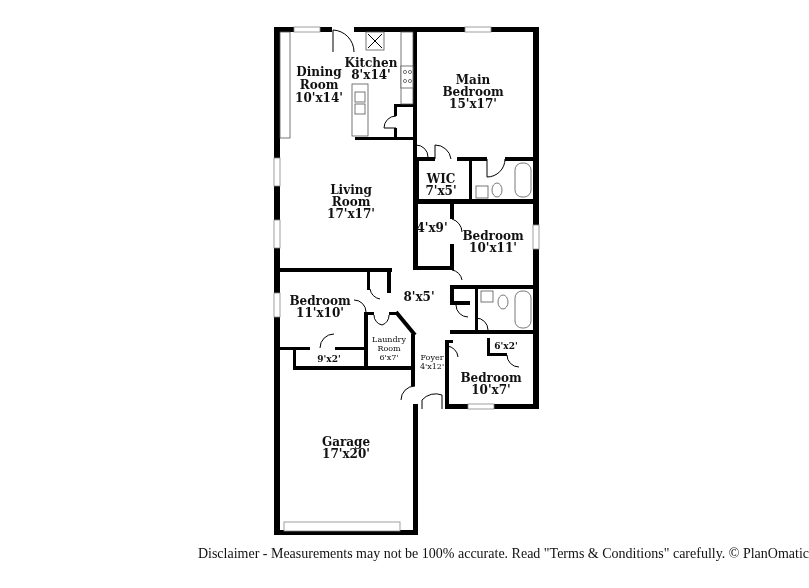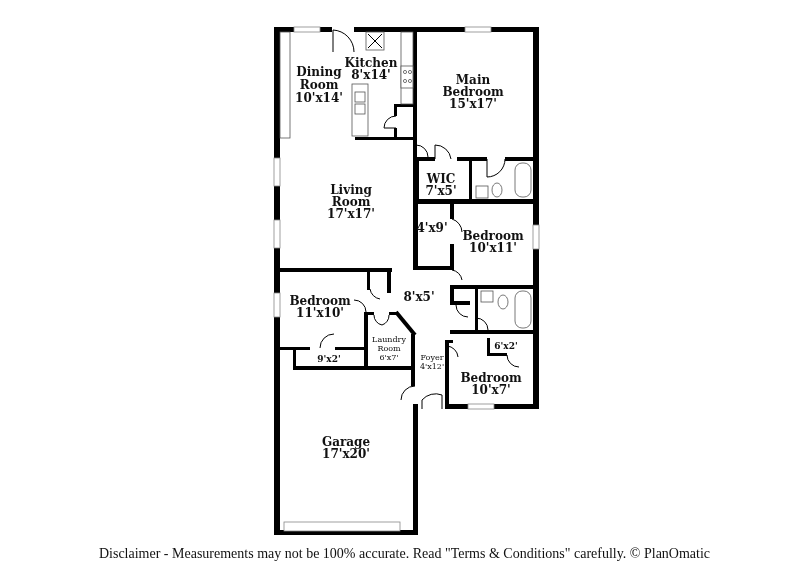--- a/index.html
+++ b/index.html
@@ -4,21 +4,21 @@
 <style>
   html, body { margin: 0; padding: 0; background: #ffffff; }
   body { width: 809px; height: 588px; position: relative; overflow: hidden; font-family: "DejaVu Serif", "Liberation Serif", serif; }
   svg { position: absolute; left: 0; top: 0; }
   .wall { fill: #000; }
   .thin { stroke: #000; stroke-width: 1; fill: none; }
   .fix { stroke: #555; stroke-width: 0.8; fill: #fff; }
   .win { fill: #fff; stroke: #888; stroke-width: 0.8; }
   .lbl { font-family: "DejaVu Serif", "Liberation Serif", serif; font-weight: bold; fill: #111; text-anchor: middle; }
   .lbl-s { font-family: "DejaVu Serif", "Liberation Serif", serif; fill: #111; text-anchor: middle; }
-  .disclaimer { position: absolute; left: 0; top: 546px; width: 809px; text-align: center; font-family: "Liberation Serif", "DejaVu Serif", serif; font-size: 14px; color: #111; }
+  .disclaimer { position: absolute; left: 0; top: 546px; width: 809px; text-align: right; font-family: "Liberation Serif", "DejaVu Serif", serif; font-size: 14px; color: #111; }
 </style>
 </head>
 <body>
 
 <svg width="809" height="588" viewBox="0 0 809 588">
 
   <rect class="wall" x="274" y="27" width="6" height="508"></rect>
 
   <rect class="wall" x="274" y="27" width="142" height="5"></rect>
 

